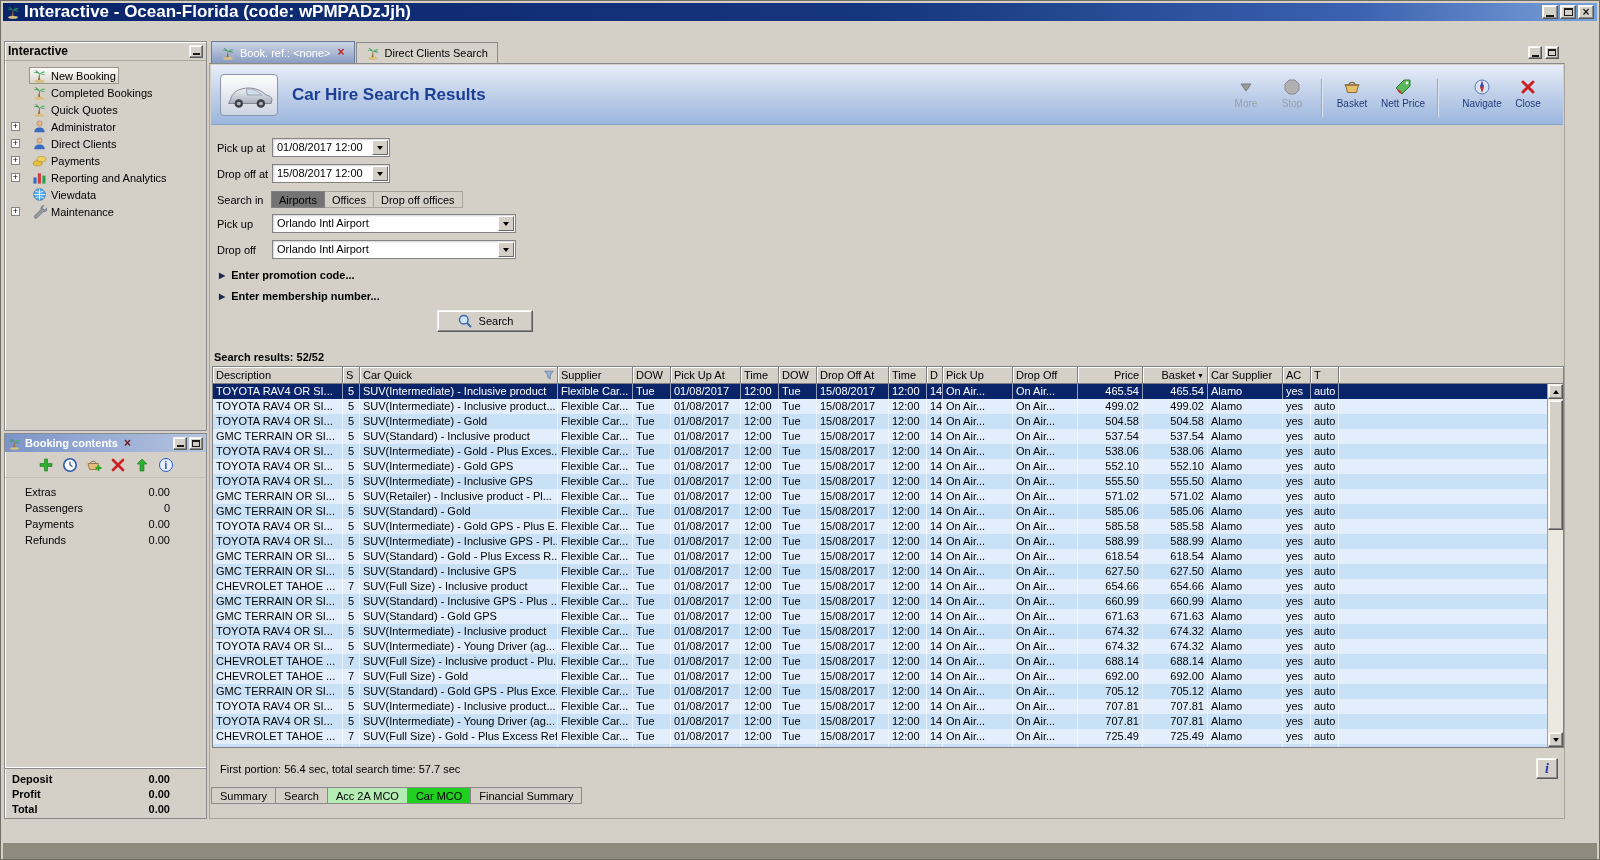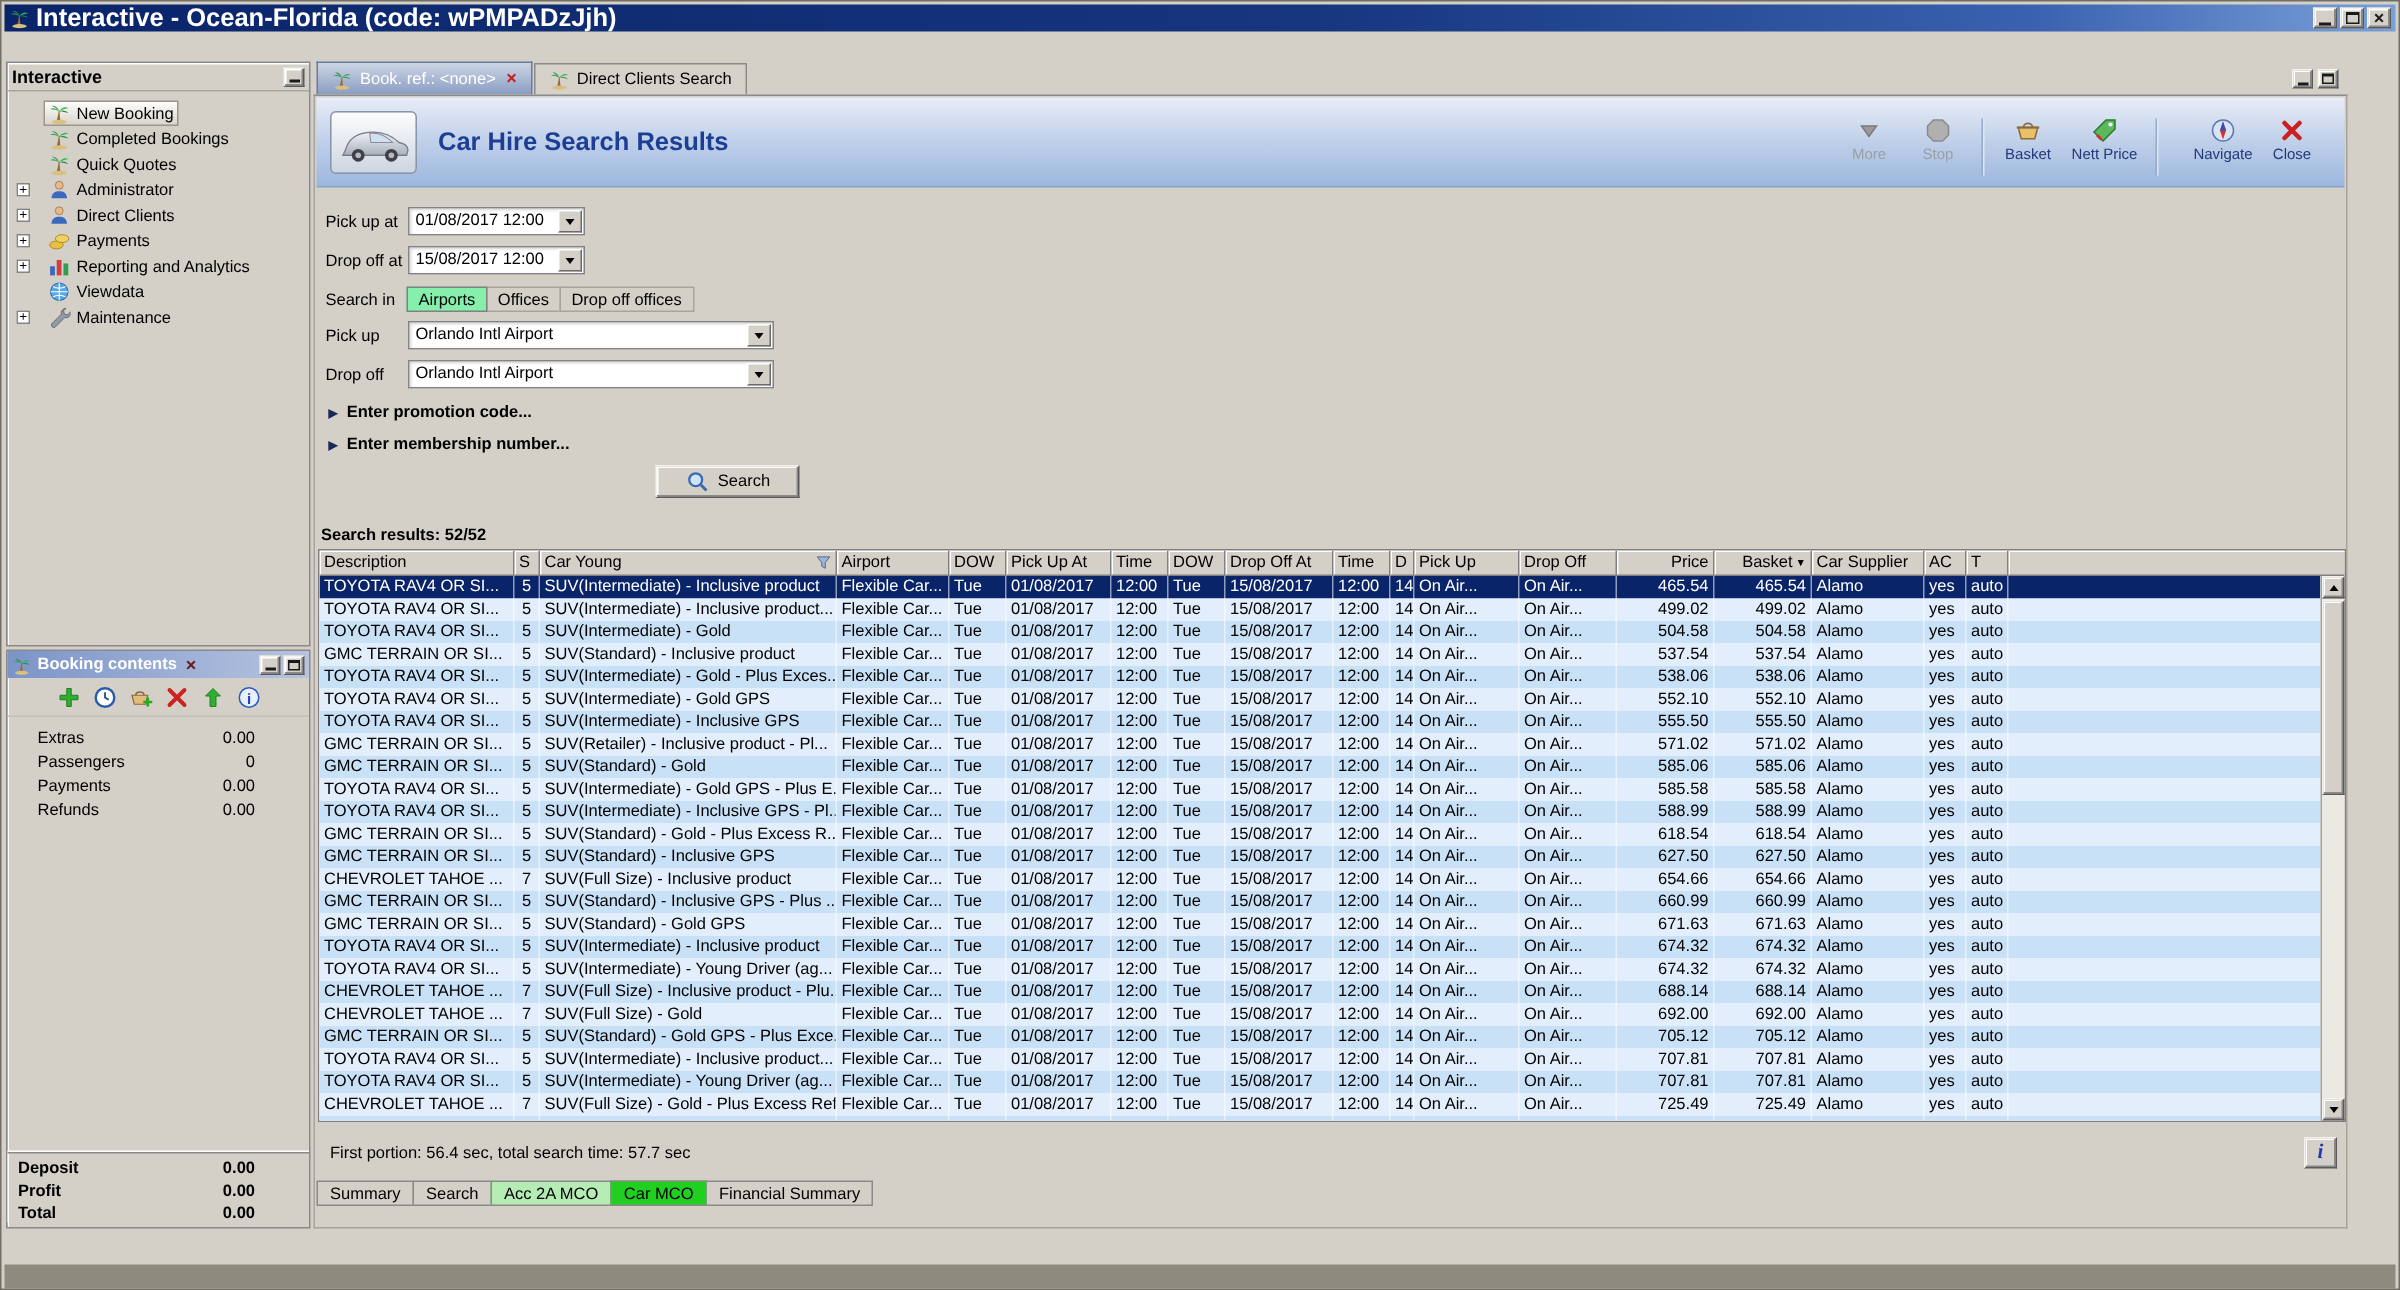--- a/index.html
+++ b/index.html
@@ -84,21 +84,21 @@
 .tb-gap{margin-left:14px;}
 
 
 .f-label{position:absolute;font-size:11px;white-space:nowrap;}
 .combo{position:absolute;height:19px;background:#fff;border:1px solid #848284;box-shadow:inset 1px 1px 2px rgba(0,0,0,.18);}
 .combo-text{font-size:11px;line-height:17px;padding:0 4px;white-space:nowrap;display:block;overflow:hidden;margin-right:16px;}
 .combo-btn{position:absolute;right:1px;top:1px;bottom:1px;width:16px;background:#d4d0c8;border:1px solid;border-color:#fff #6a6a6a #6a6a6a #fff;display:flex;align-items:center;justify-content:center;}
 .dd-arrow{width:0;height:0;border-left:3.5px solid transparent;border-right:3.5px solid transparent;border-top:4px solid #000;}
 .si-tabs{position:absolute;display:flex;}
 .si-tab{height:17px;padding:0 7px;font-size:11px;line-height:16px;background:#d4d0c8;border:1px solid #a8a49c;margin-left:-1px;white-space:nowrap;}
-.si-tab.active{background:#86efac;border-color:#808080;position:relative;z-index:2;}
+.si-tab.active{background:#737373;border-color:#808080;position:relative;z-index:2;}
 .expander{position:absolute;display:flex;align-items:center;font-size:11px;font-weight:bold;}
 .exp-arrow{font-size:8px;color:#1a2a52;margin-right:6px;}
 .btn{display:inline-flex;align-items:center;justify-content:center;gap:6px;font-size:11px;}
 .search-btn{position:absolute;width:96px;height:22px;}
 
 
 .results-label{position:absolute;left:4px;top:287px;font-size:11px;font-weight:bold;}
 .grid{position:absolute;left:2px;top:302px;width:1352px;height:382px;background:#fff;border:1px solid #808080;}
 .grid-header{display:flex;height:17px;overflow:hidden;}
 .gh-cell{background:#d4d0c8;border-right:1px solid #808080;border-bottom:1px solid #808080;box-shadow:inset 1px 1px 0 #fff;font-size:11px;padding:0 3px;display:flex;align-items:center;white-space:nowrap;overflow:hidden;flex-shrink:0;}
@@ -582,29 +582,29 @@
 
       <div class="grid">
         <div class="grid-header">
             <div class="gh-cell" style="width: 130px;">
               <span>Description</span>
             </div>
             <div class="gh-cell" style="width: 17px;">
               <span>S</span>
             </div>
             <div class="gh-cell" style="width: 198px;">
-              <span>Car Young</span>
+              <span>Car Quick</span>
               <span class="funnel">
                 <svg viewBox="0 0 12 12" width="10" height="10">
                   <path d="M1 1.5h10L7.4 6v4.6L4.6 9V6z" fill="#9cb6da" stroke="#55688c" stroke-width="0.8"></path>
                 </svg>
               </span>
             </div>
             <div class="gh-cell" style="width: 75px;">
-              <span>Airport</span>
+              <span>Supplier</span>
             </div>
             <div class="gh-cell" style="width: 38px;">
               <span>DOW</span>
             </div>
             <div class="gh-cell" style="width: 70px;">
               <span>Pick Up At</span>
             </div>
             <div class="gh-cell" style="width: 38px;">
               <span>Time</span>
             </div>

